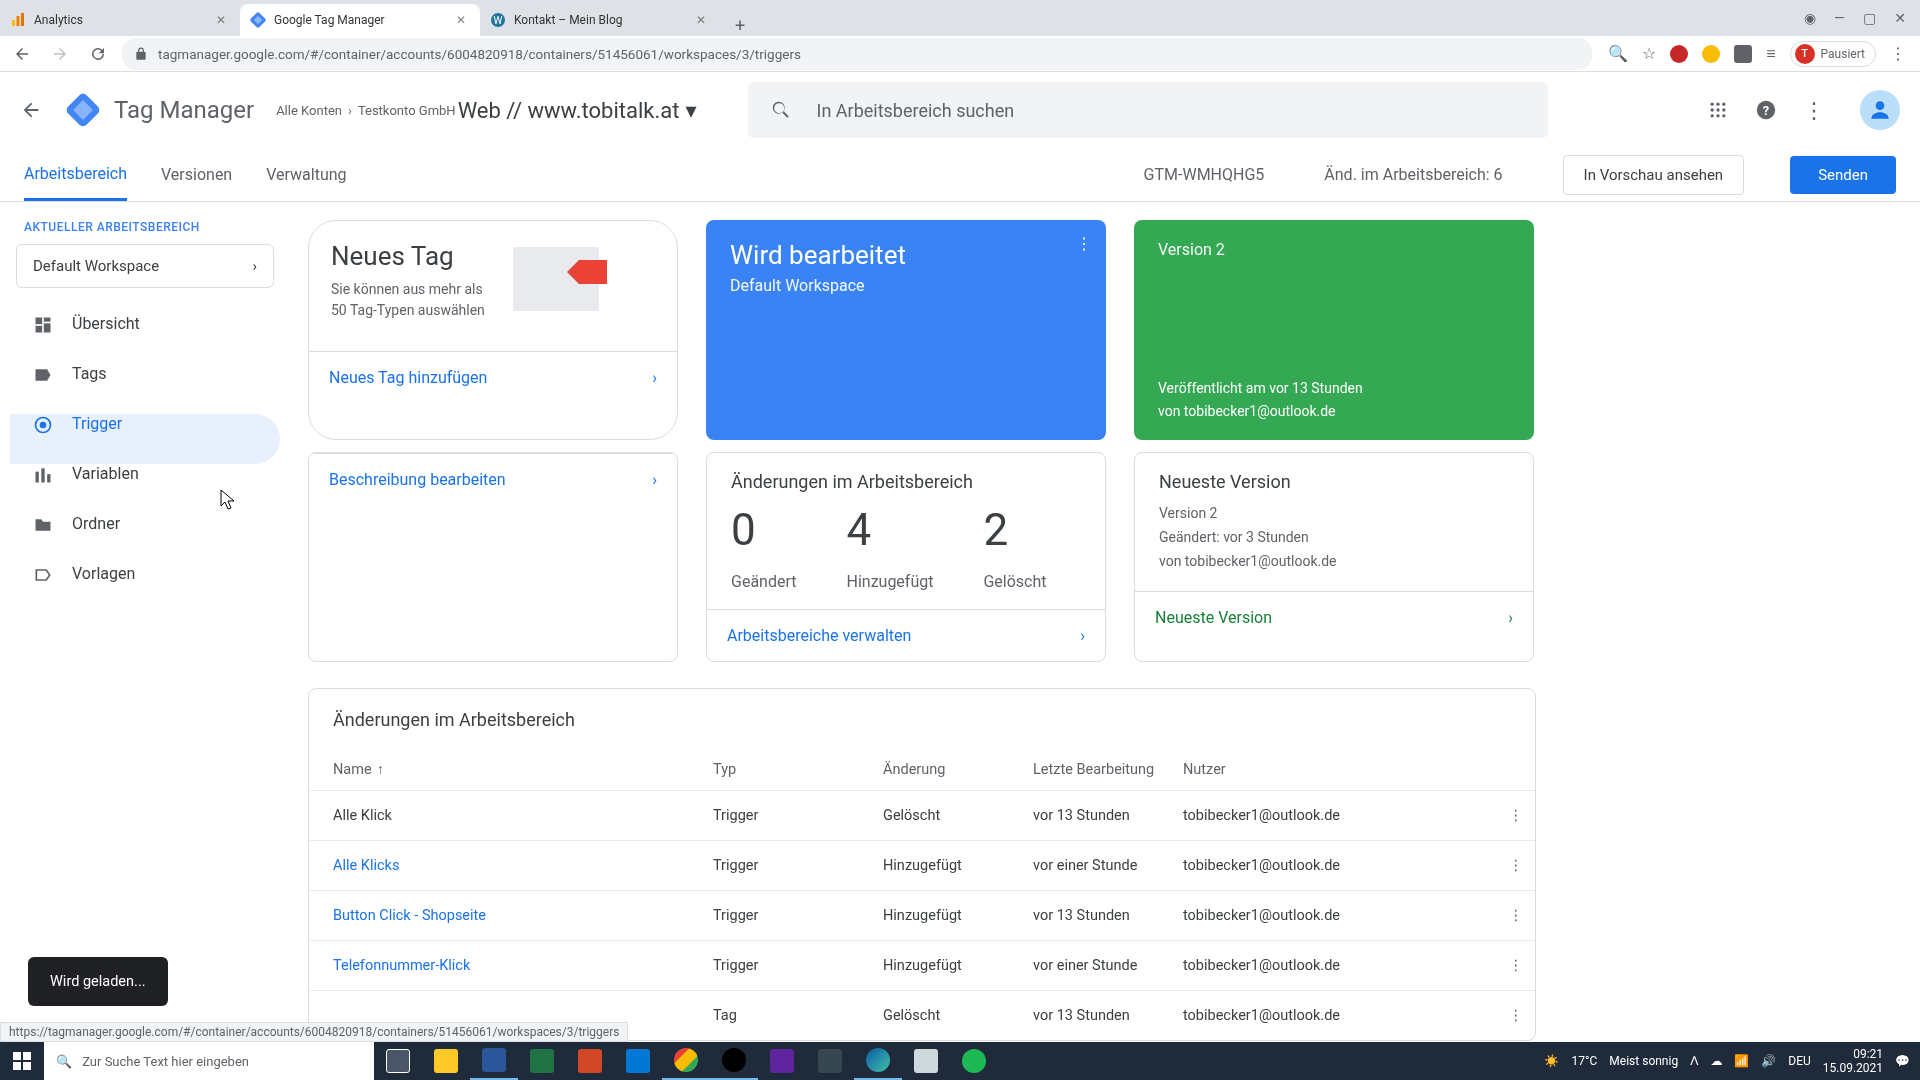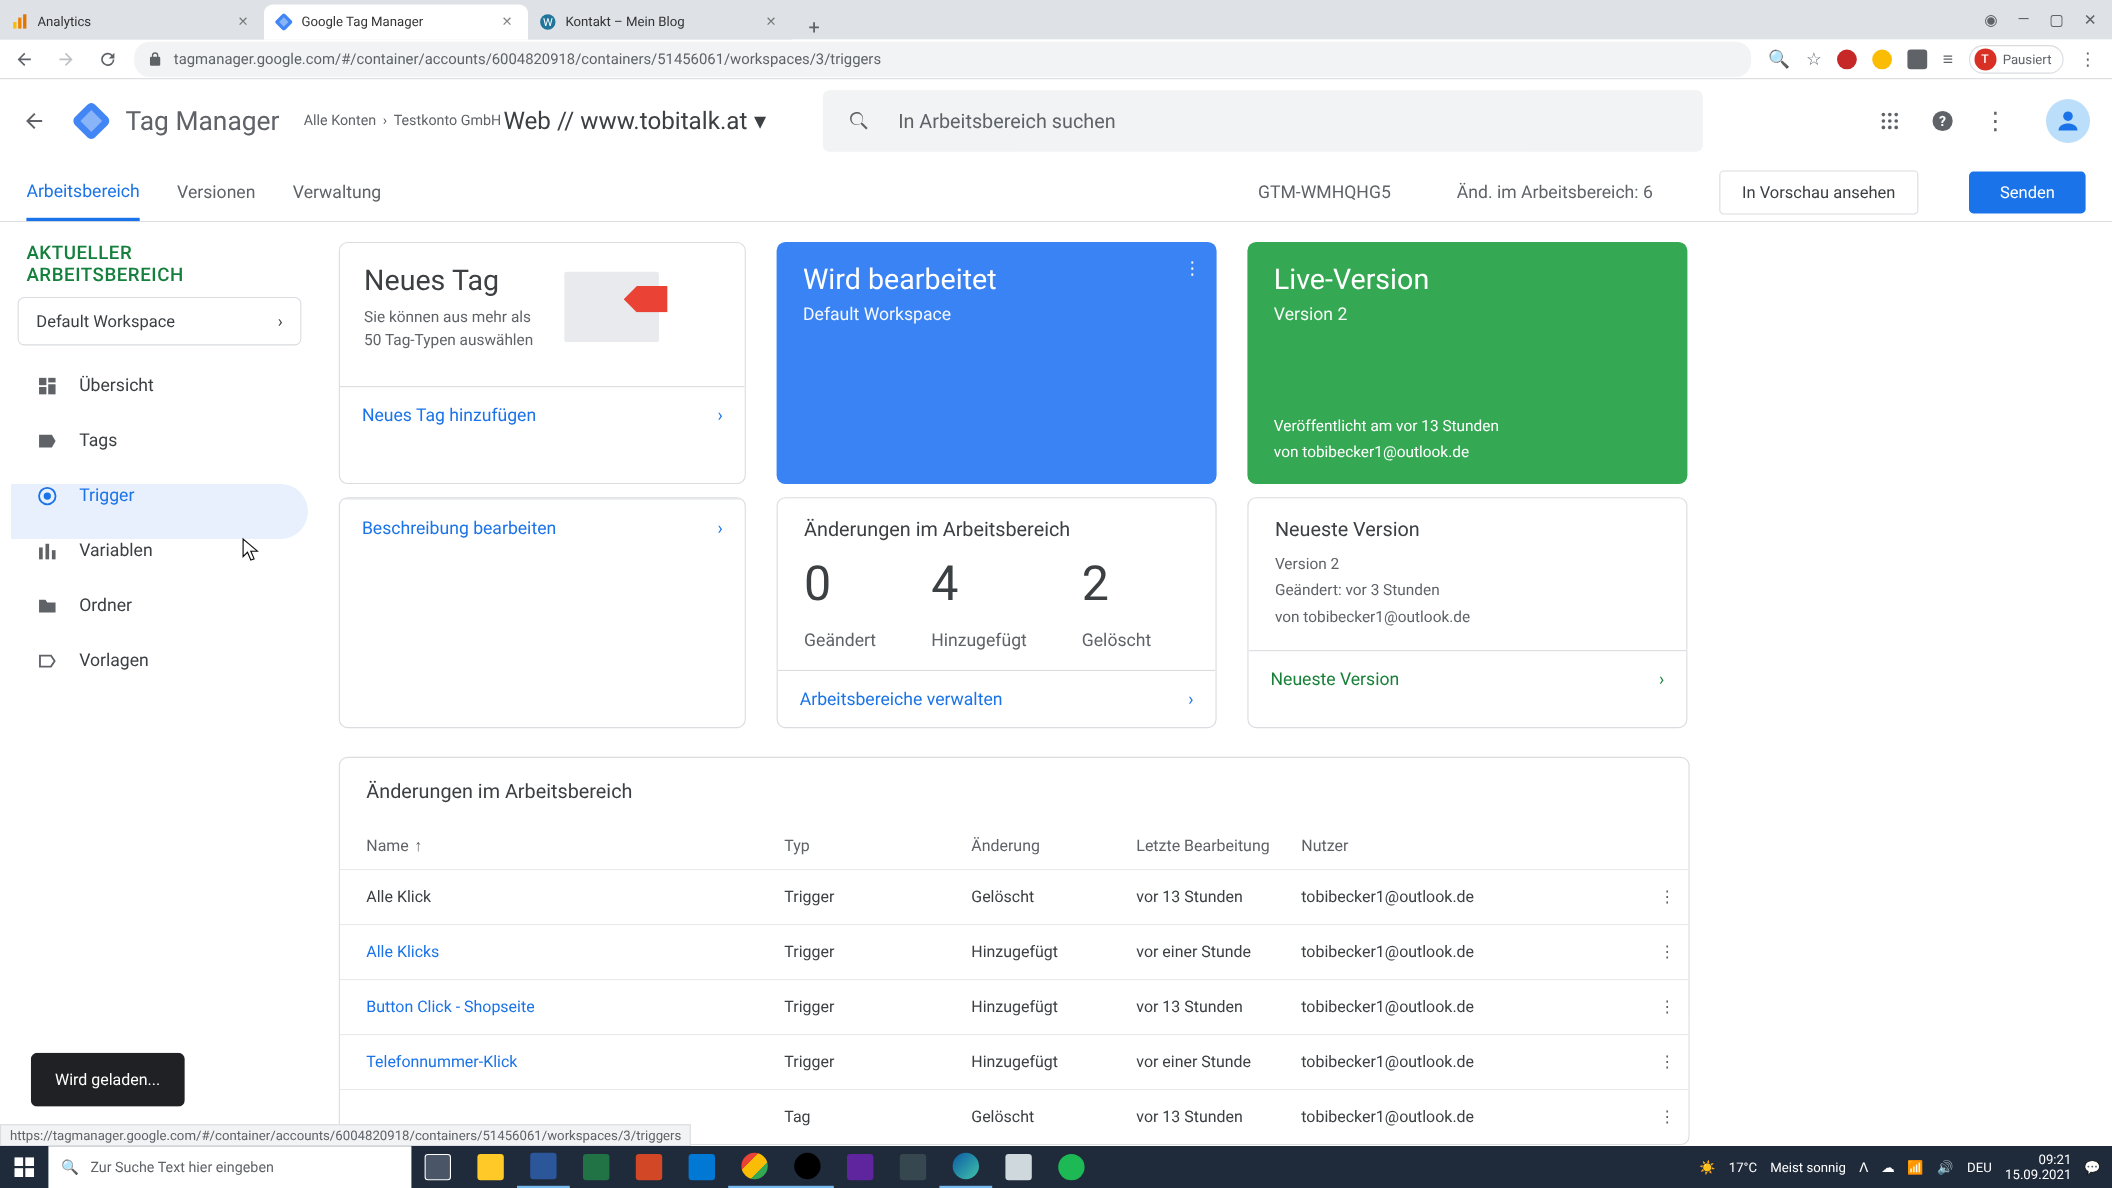--- a/index.html
+++ b/index.html
@@ -48,33 +48,33 @@
 .toptab.active { color:#1a73e8; border-bottom: 3px solid #1a73e8; }
 .toptabs-spacer { flex:1; }
 .containerid { color:#5f6368; }
 .ws-changes { color:#5f6368; margin-left: 26px;}
 .btn-outline { border:1px solid #dadce0; border-radius:4px; padding: 10px 20px; color:#3c4043; font-size:15px; margin-left: 26px; background:#fff; cursor:pointer;}
 .btn-primary { background:#1a73e8; color:#fff; border:none; border-radius:4px; padding: 10px 28px; font-size:15px; margin-left: 12px; cursor:pointer;}
 
 
 .body { display:flex; height: calc(1080px - 36px - 36px - 76px - 54px - 38px); background:#fff; }
 .sidebar { width: 290px; padding: 18px 10px; }
-.ws-label { font-size: 17px; color:#15803d; letter-spacing:.5px; font-weight:500; padding: 0 14px 10px;}
+.ws-label { font-size: 12px; color:#3b82f6; letter-spacing:.5px; font-weight:500; padding: 0 14px 10px;}
 .ws-selector { border:1px solid #dadce0; border-radius: 6px; padding: 12px 16px; display:flex; justify-content:space-between; align-items:center; font-size:15px; color:#3c4043; margin: 0 6px 26px; cursor:pointer;}
 .s-item { display:flex; align-items:flex-start; gap: 18px; height: 50px; padding: 0 22px; font-size:16px; color:#3c4043; border-radius: 0 25px 25px 0; cursor:pointer;}
 .s-item.active { background:#e8f0fe; color:#1a73e8; }
 .s-item .s-icon { width:22px; height:22px; display:flex; align-items:center; justify-content:center; color:#5f6368;}
 .s-item.active .s-icon { color:#1a73e8; }
 
 .main { flex:1; padding: 18px 0 0 18px; overflow:hidden;}
 .cards-row { display:flex; gap: 28px; }
 .card { background:#fff; border:1px solid #dadce0; border-radius:8px; overflow:hidden; }
 .card-action { display:flex; justify-content:space-between; align-items:center; padding: 16px 20px; border-top:1px solid #dadce0; color:#1a73e8; font-size:16px; cursor:pointer;}
 
-.c-newtag { width:370px; }
+.c-newtag { width:370px;border-radius:28px; }
 .c-newtag .top {display:flex; padding:20px 22px; gap:12px; align-items:flex-start; height:130px;}
 .c-newtag h2 { font-size:26px; font-weight:400; color:#3c4043; margin-bottom:8px;}
 .c-newtag p { font-size:14px; color:#5f6368; line-height:1.5; max-width:170px;}
 .tag-illus { width:86px; height:64px; background:#e8eaed; border-radius:2px; position:relative; margin-top:6px;}
 .tag-illus::after {content:''; position:absolute; right:-8px; top:13px; width:40px; height:24px; background:#ea4335; clip-path: polygon(30% 0, 100% 0, 100% 100%, 30% 100%, 0 50%);}
 
 .c-mid, .c-live { width:400px; height:220px; color:#fff; position:relative; border:none;}
 .c-mid { background:#3983f4; }
 .c-live { background:#34a853; }
 .c-mid .pad, .c-live .pad { padding: 20px 24px; height:100%; }
@@ -371,21 +371,20 @@
       </div>
       <div class="card c-mid">
         <div class="pad">
           <h2>Wird bearbeitet</h2>
           <div class="sub">Default Workspace</div>
         </div>
         <span class="dots-btn">⋮</span>
       </div>
       <div class="card c-live">
         <div class="pad">
-          <h2>Live-Version</h2>
           <div class="sub">Version 2</div>
           <div class="pub">
             <div>Veröffentlicht am vor 13 Stunden</div>
             <div>von tobibecker1@outlook.de</div>
           </div>
         </div>
       </div>
     </div>
 
     <div class="row2">

